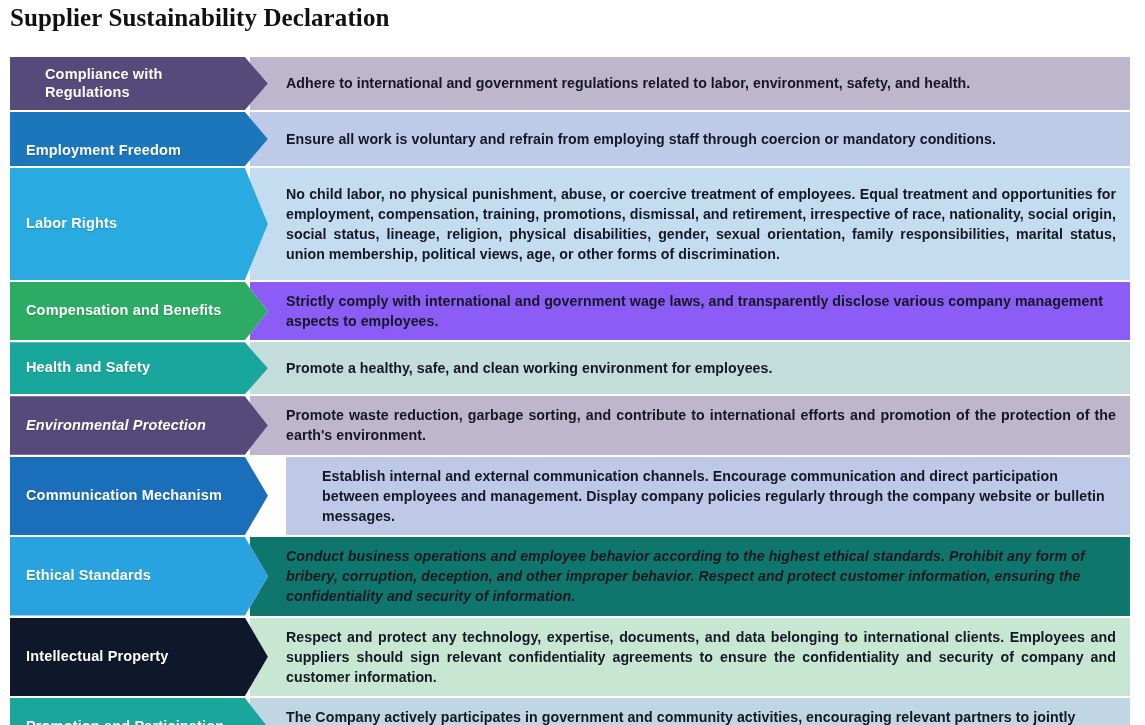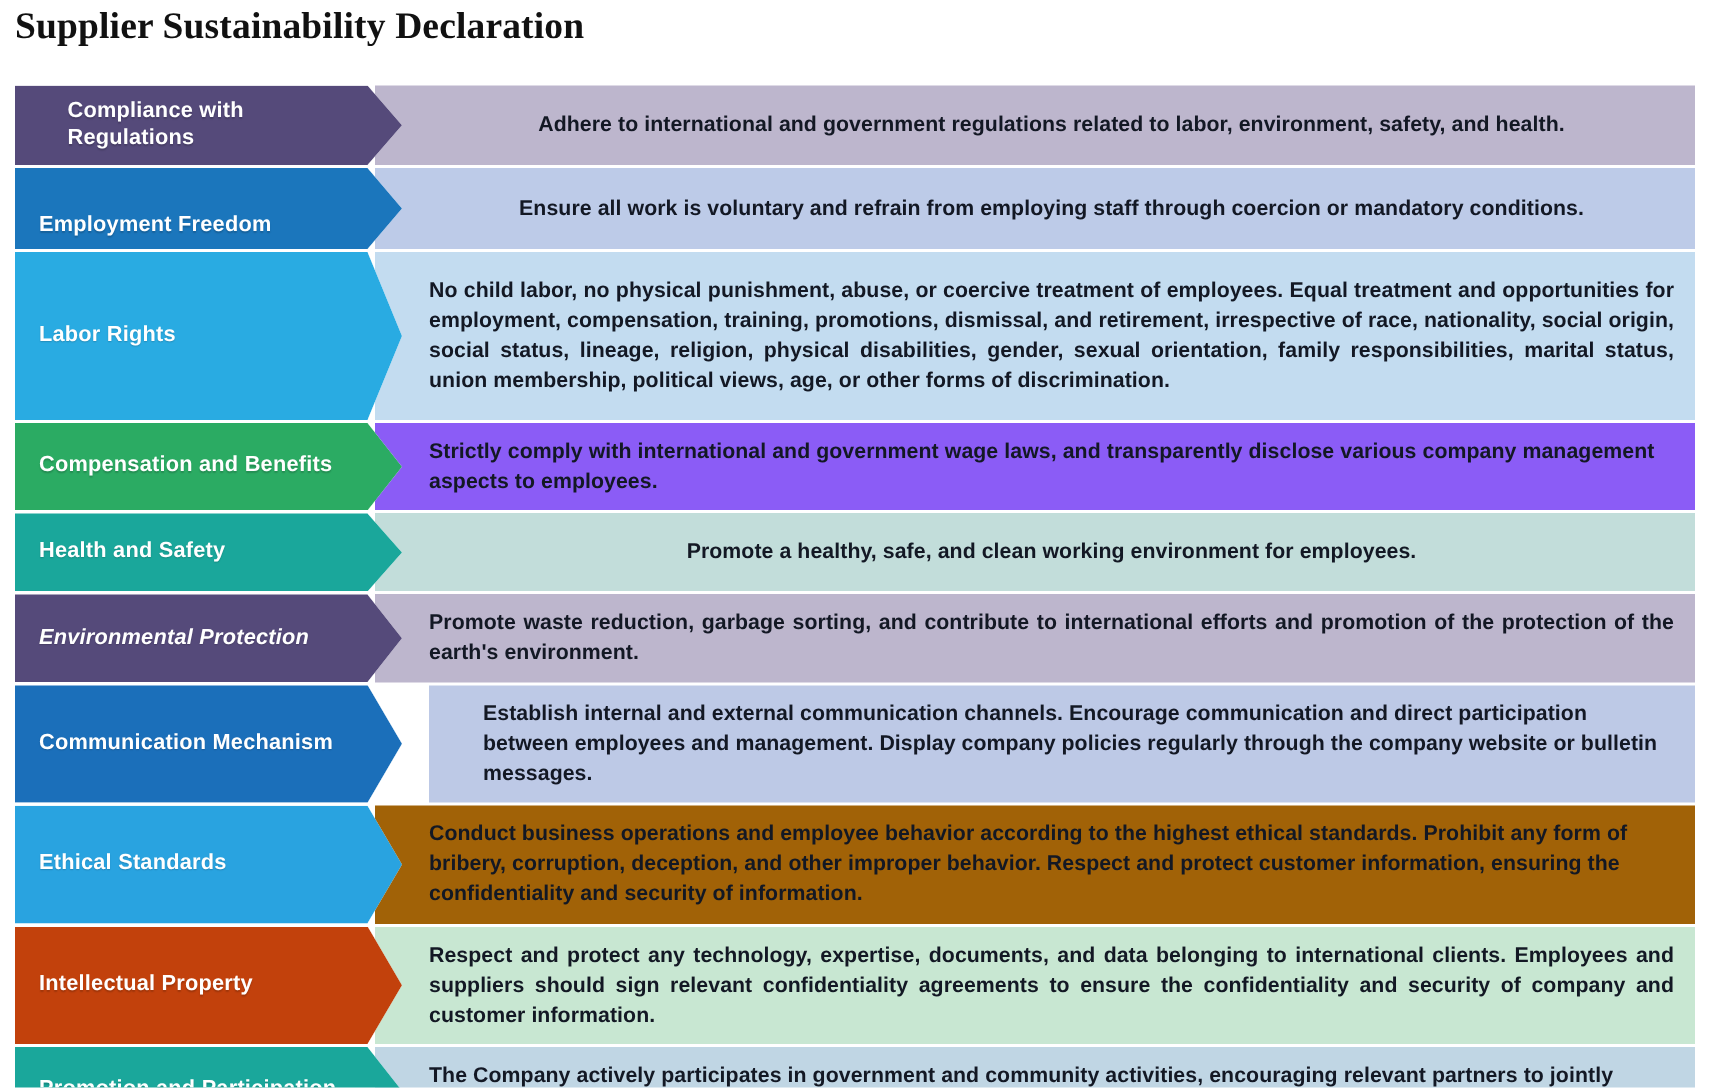--- a/index.html
+++ b/index.html
@@ -73,21 +73,20 @@
   
   .body-cell{
     position:relative;
     margin-left:-18px;
     flex:1 1 auto;
     z-index:1;
     box-sizing:border-box;
     padding:9px 14px 9px 36px;
     display:flex;
     align-items:center;
-    justify-content:center;
   }
   .body-text{
     color:#131824;
     font-size:14.2px;
     font-weight:bold;
     line-height:1.42;
     letter-spacing:0.05px;
   }
   .justify .body-text{text-align:justify;}
 </style>
@@ -160,26 +159,26 @@
         </div>
         <div class="body-cell" style="background: rgb(189, 201, 230);">
           <div class="body-text">Establish internal and external communication channels. Encourage communication and direct participation between employees and management. Display company policies regularly through the company website or bulletin messages.</div>
         </div>
       </div>
       <div class="row" style="min-height: 72px;">
         <div class="label-cell" style="background: rgb(41, 163, 224);">
           <span class="label-text">Ethical Standards</span>
           <div class="seam"></div>
         </div>
-        <div class="body-cell" style="background: #a16207;">
+        <div class="body-cell" style="background: #0f766e; font-style: italic;">
           <div class="body-text">Conduct business operations and employee behavior according to the highest ethical standards. Prohibit any form of bribery, corruption, deception, and other improper behavior. Respect and protect customer information, ensuring the confidentiality and security of information.</div>
         </div>
       </div>
       <div class="row justify" style="min-height: 72px;">
-        <div class="label-cell" style="background: #c2410c;">
+        <div class="label-cell" style="background: #0f172a;">
           <span class="label-text">Intellectual Property</span>
           <div class="seam"></div>
         </div>
         <div class="body-cell" style="background: rgb(200, 231, 210);">
           <div class="body-text">Respect and protect any technology, expertise, documents, and data belonging to international clients. Employees and suppliers should sign relevant confidentiality agreements to ensure the confidentiality and security of company and customer information.</div>
         </div>
       </div>
       <div class="row" style="min-height: 58px;">
         <div class="label-cell" style="background: rgb(26, 167, 155);">
           <span class="label-text">Promotion and Participation</span>

